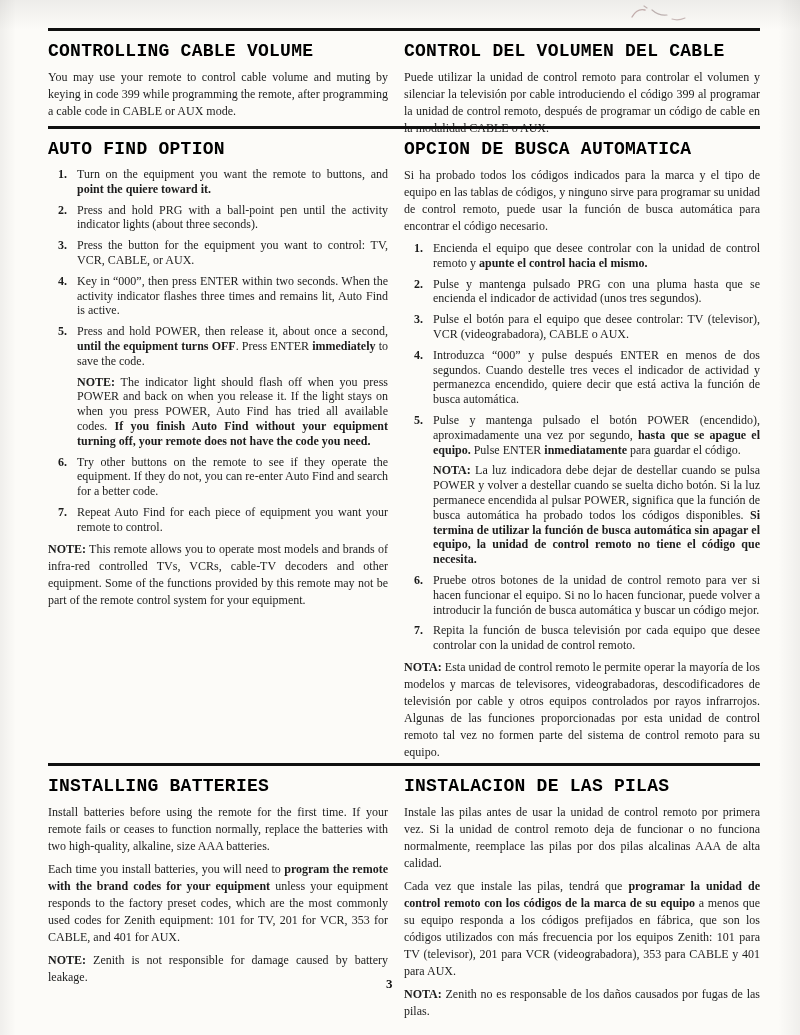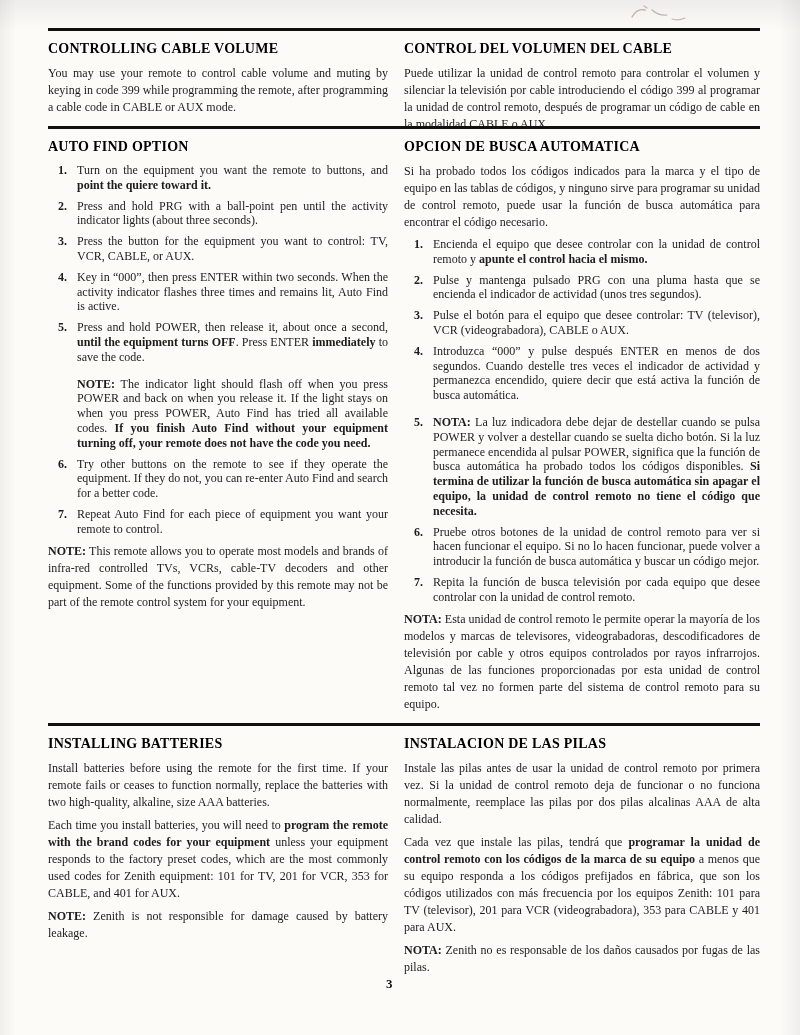--- a/index.html
+++ b/index.html
@@ -18,34 +18,34 @@
       linear-gradient(180deg, rgba(0,0,0,.06), rgba(255,255,255,0) 30px),
       #fcfbf8;
   }
   .sect {
     position:absolute; left:48px; width:712px;
     border-top:3px solid #101010;
     display:flex; gap:16px; padding-top:8px;
   }
   .sect-1 { top:28px; }
   .sect-2 { top:126px; }
-  .sect-3 { top:723px; }
+  .sect-3 { top:763px; }
   .col-en { width:340px; flex:0 0 340px; }
   .col-es { width:356px; flex:0 0 356px; }
   h2 {
-    font-family:Liberation Serif, serif;
-    font-size:14px; font-weight:700; color:#000;
+    font-family:Liberation Mono, monospace;
+    font-size:18px; font-weight:700; color:#000;
     letter-spacing:.25px; margin:2px 0 8px;
   }
   .para  { font-size:12px; line-height:17px; margin-bottom:6px; text-align:justify; }
   .olist { margin-left:10px; }
   .li    { position:relative; padding-left:19px; margin-bottom:6px; }
   .num   { position:absolute; left:0; top:0; font-weight:700; font-size:12px; line-height:14.8px; }
   .itext, .subnote { font-size:12px; line-height:14.8px; text-align:justify; }
-  .subnote { margin-top:12px; }
+  .subnote { margin-top:6px; }
   .b { font-weight:700; }
   .pageno {
     position:absolute; left:386px; top:976px;
     font-size:13px; font-weight:700; color:#111;
   }
   .pencil { position:absolute; left:624px; top:2px; width:72px; height:24px; opacity:.55; }
 </style>
 </head>
 <body>
 
@@ -127,20 +127,21 @@
             <div class="li">
               <span class="num">3.</span>
               <div class="itext"><span>Pulse el botón para el equipo que desee controlar: TV (televisor), VCR (videograbadora), CABLE o AUX.</span></div>
             </div>
             <div class="li">
               <span class="num">4.</span>
               <div class="itext"><span>Introduzca “000” y pulse después ENTER en menos de dos segundos. Cuando destelle tres veces el indicador de actividad y permanezca encendido, quiere decir que está activa la función de busca automática.</span></div>
             </div>
             <div class="li">
               <span class="num">5.</span>
+              <div class="itext"><span>Pulse y mantenga pulsado el botón POWER (encendido), aproximadamente una vez por segundo, </span><span class="b">hasta que se apague el equipo.</span><span> Pulse ENTER </span><span class="b">inmediatamente</span><span> para guardar el código.</span></div>
               <div class="subnote"><span class="b">NOTA:</span><span> La luz indicadora debe dejar de destellar cuando se pulsa POWER y volver a destellar cuando se suelta dicho botón. Si la luz permanece encendida al pulsar POWER, significa que la función de busca automática ha probado todos los códigos disponibles. </span><span class="b">Si termina de utilizar la función de busca automática sin apagar el equipo, la unidad de control remoto no tiene el código que necesita.</span></div>
             </div>
             <div class="li">
               <span class="num">6.</span>
               <div class="itext"><span>Pruebe otros botones de la unidad de control remoto para ver si hacen funcionar el equipo. Si no lo hacen funcionar, puede volver a introducir la función de busca automática y buscar un código mejor.</span></div>
             </div>
             <div class="li">
               <span class="num">7.</span>
               <div class="itext"><span>Repita la función de busca televisión por cada equipo que desee controlar con la unidad de control remoto.</span></div>
             </div>

